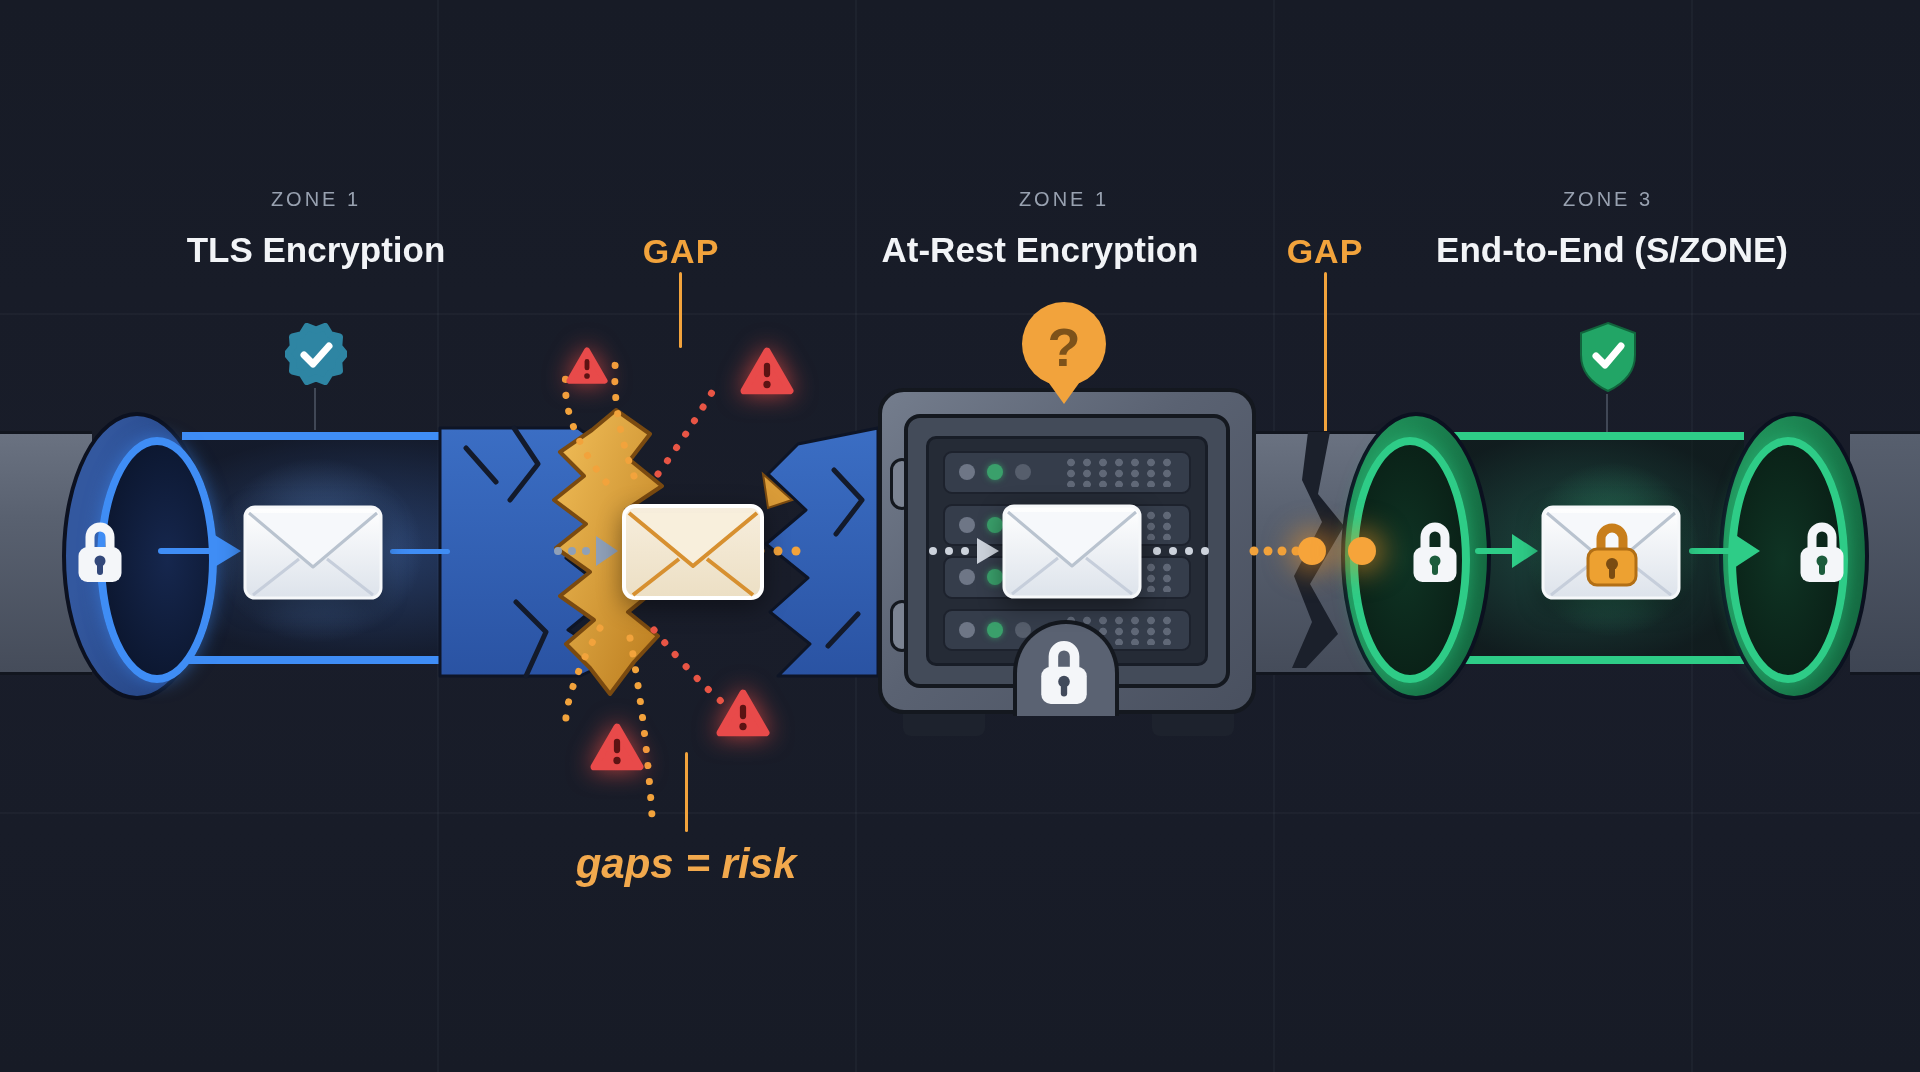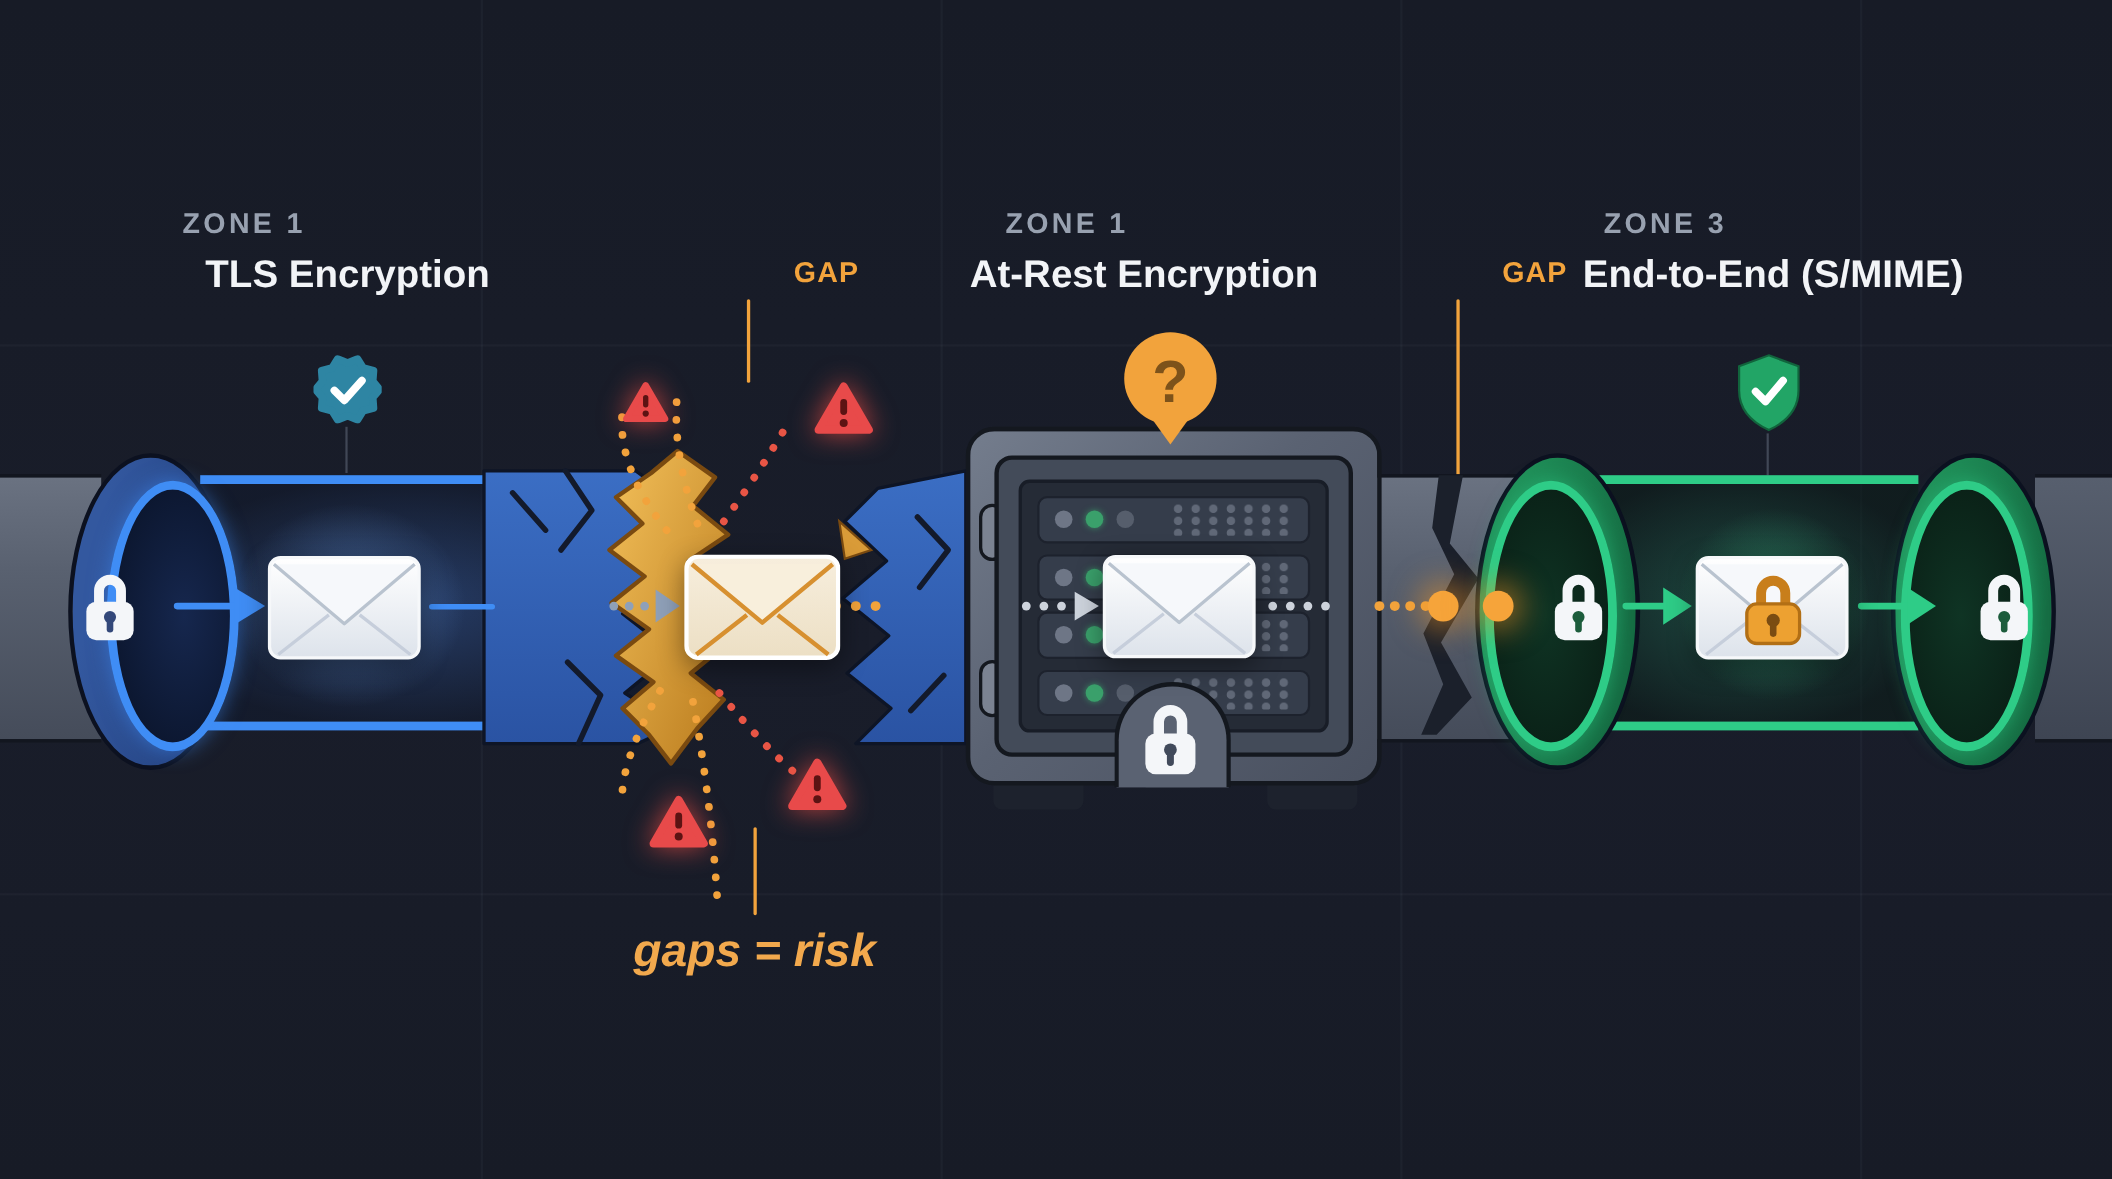--- a/index.html
+++ b/index.html
@@ -2,23 +2,23 @@
 <html><head>
 <meta charset="utf-8">
 <style>
   html,body{margin:0;padding:0;background:#10131c;}
   .canvas{position:relative;width:1920px;height:1072px;overflow:hidden;
           background:linear-gradient(180deg,#171b26 0%,#191d2a 55%,#171b26 100%);
           font-family:"Liberation Sans",sans-serif;}
   .abs{position:absolute;}
   .gridv{position:absolute;top:0;width:2px;height:1072px;background:rgba(150,162,184,.055);}
   .gridh{position:absolute;left:0;height:2px;width:1920px;background:rgba(150,162,184,.05);}
-  .eyebrow{font-size:26px;letter-spacing:3px;color:#98a1b0;font-weight:700;}
+  .eyebrow{font-size:20px;letter-spacing:3px;color:#98a1b0;text-align:center;font-weight:400;}
   .ztitle{font-size:35px;color:#f2f4f7;text-align:center;font-weight:600;}
-  .gap-label{font-size:26px;color:#f2a33c;text-align:right;font-weight:700;letter-spacing:1px;}
+  .gap-label{font-size:34px;color:#f2a33c;text-align:center;font-weight:700;letter-spacing:1px;}
   .caption{font-size:42px;color:#f2a94d;font-style:italic;text-align:center;font-weight:600;}
   .vline{position:absolute;width:3px;background:#f2a33c;border-radius:2px;}
   .thinline{position:absolute;width:2px;background:rgba(160,172,192,.3);}
   .pipe-gray{position:absolute;background:linear-gradient(180deg,#6a7281 0%,#596170 35%,#454c5a 100%);
              border-top:3px solid #12161f;border-bottom:3px solid #12161f;}
   .tube{position:absolute;border-top:8px solid;border-bottom:8px solid;}
   .tube-blue{border-color:#3f8df5;background:radial-gradient(ellipse at 45% 50%,rgba(70,135,246,.30) 0%,rgba(16,25,45,.55) 75%);}
   .tube-green{border-color:#2ecc87;background:radial-gradient(ellipse at 45% 50%,rgba(46,204,135,.26) 0%,rgba(10,28,22,.55) 78%);}
   .ring-outer{position:absolute;border-radius:50%;border:4px solid #0c1120;}
   .ring-inner{position:absolute;border-radius:50%;}
@@ -81,21 +81,21 @@
   <div class="gridh" style="top:313px"></div>
   <div class="gridh" style="top:812px"></div>
 
   <div class="abs eyebrow" style="left:166px;top:188px;width:300px">ZONE 1</div>
   <div class="abs ztitle" style="left:96px;top:230px;width:440px">TLS Encryption</div>
   <div class="abs gap-label" style="left:581px;top:232px;width:200px">GAP</div>
   <div class="abs eyebrow" style="left:914px;top:188px;width:300px">ZONE 1</div>
   <div class="abs ztitle" style="left:840px;top:230px;width:400px">At-Rest Encryption</div>
   <div class="abs gap-label" style="left:1225px;top:232px;width:200px">GAP</div>
   <div class="abs eyebrow" style="left:1458px;top:188px;width:300px">ZONE 3</div>
-  <div class="abs ztitle" style="left:1412px;top:230px;width:400px">End-to-End (S/MIME)</div>
+  <div class="abs ztitle" style="left:1412px;top:230px;width:400px">End-to-End (S/ZONE)</div>
 
   <div class="vline" style="left:679px;top:272px;height:76px"></div>
   <div class="vline" style="left:685px;top:752px;height:80px"></div>
   <div class="vline" style="left:1324px;top:272px;height:234px"></div>
 
   <div class="pipe-gray" style="left:0;top:431px;width:92px;height:238px"></div>
   <div class="pipe-gray" style="left:1850px;top:431px;width:70px;height:238px;background:linear-gradient(180deg,#575f6e,#3e4553)"></div>
   <div class="pipe-gray" style="left:1252px;top:431px;width:150px;height:238px"></div>
 
   <svg class="abs" style="left:1282px;top:428px" width="80" height="246" viewBox="0 0 80 246">

